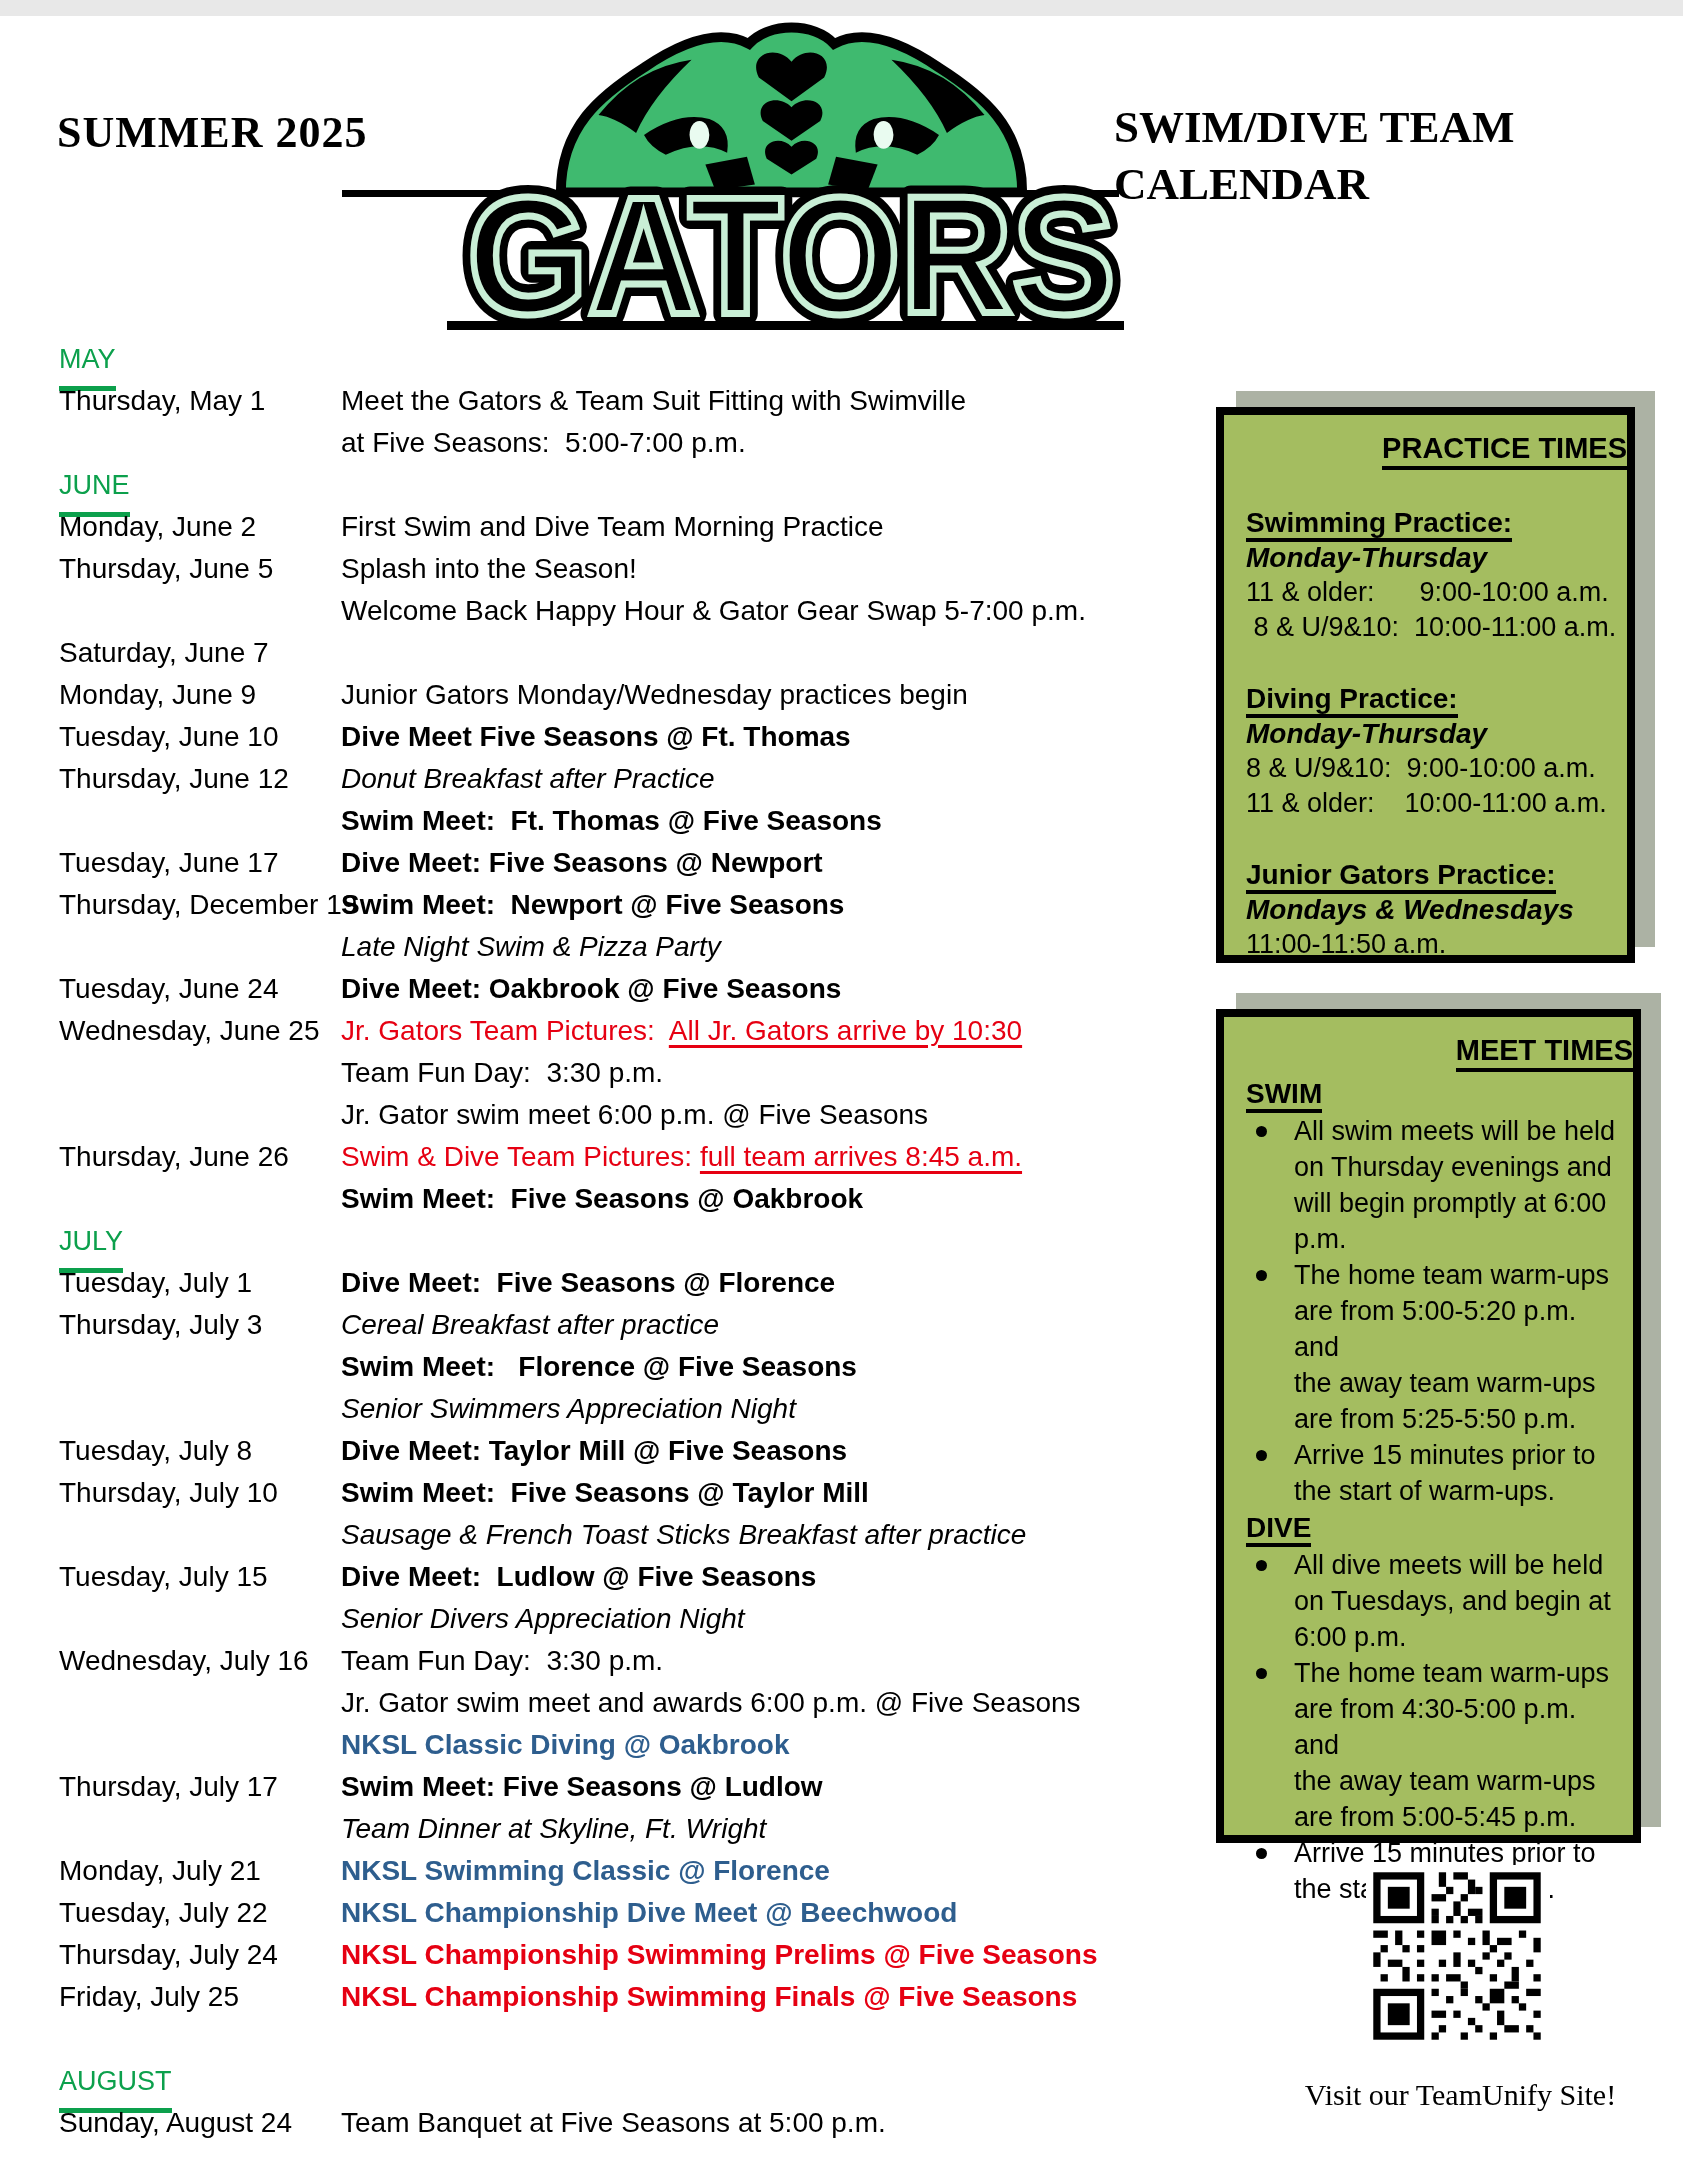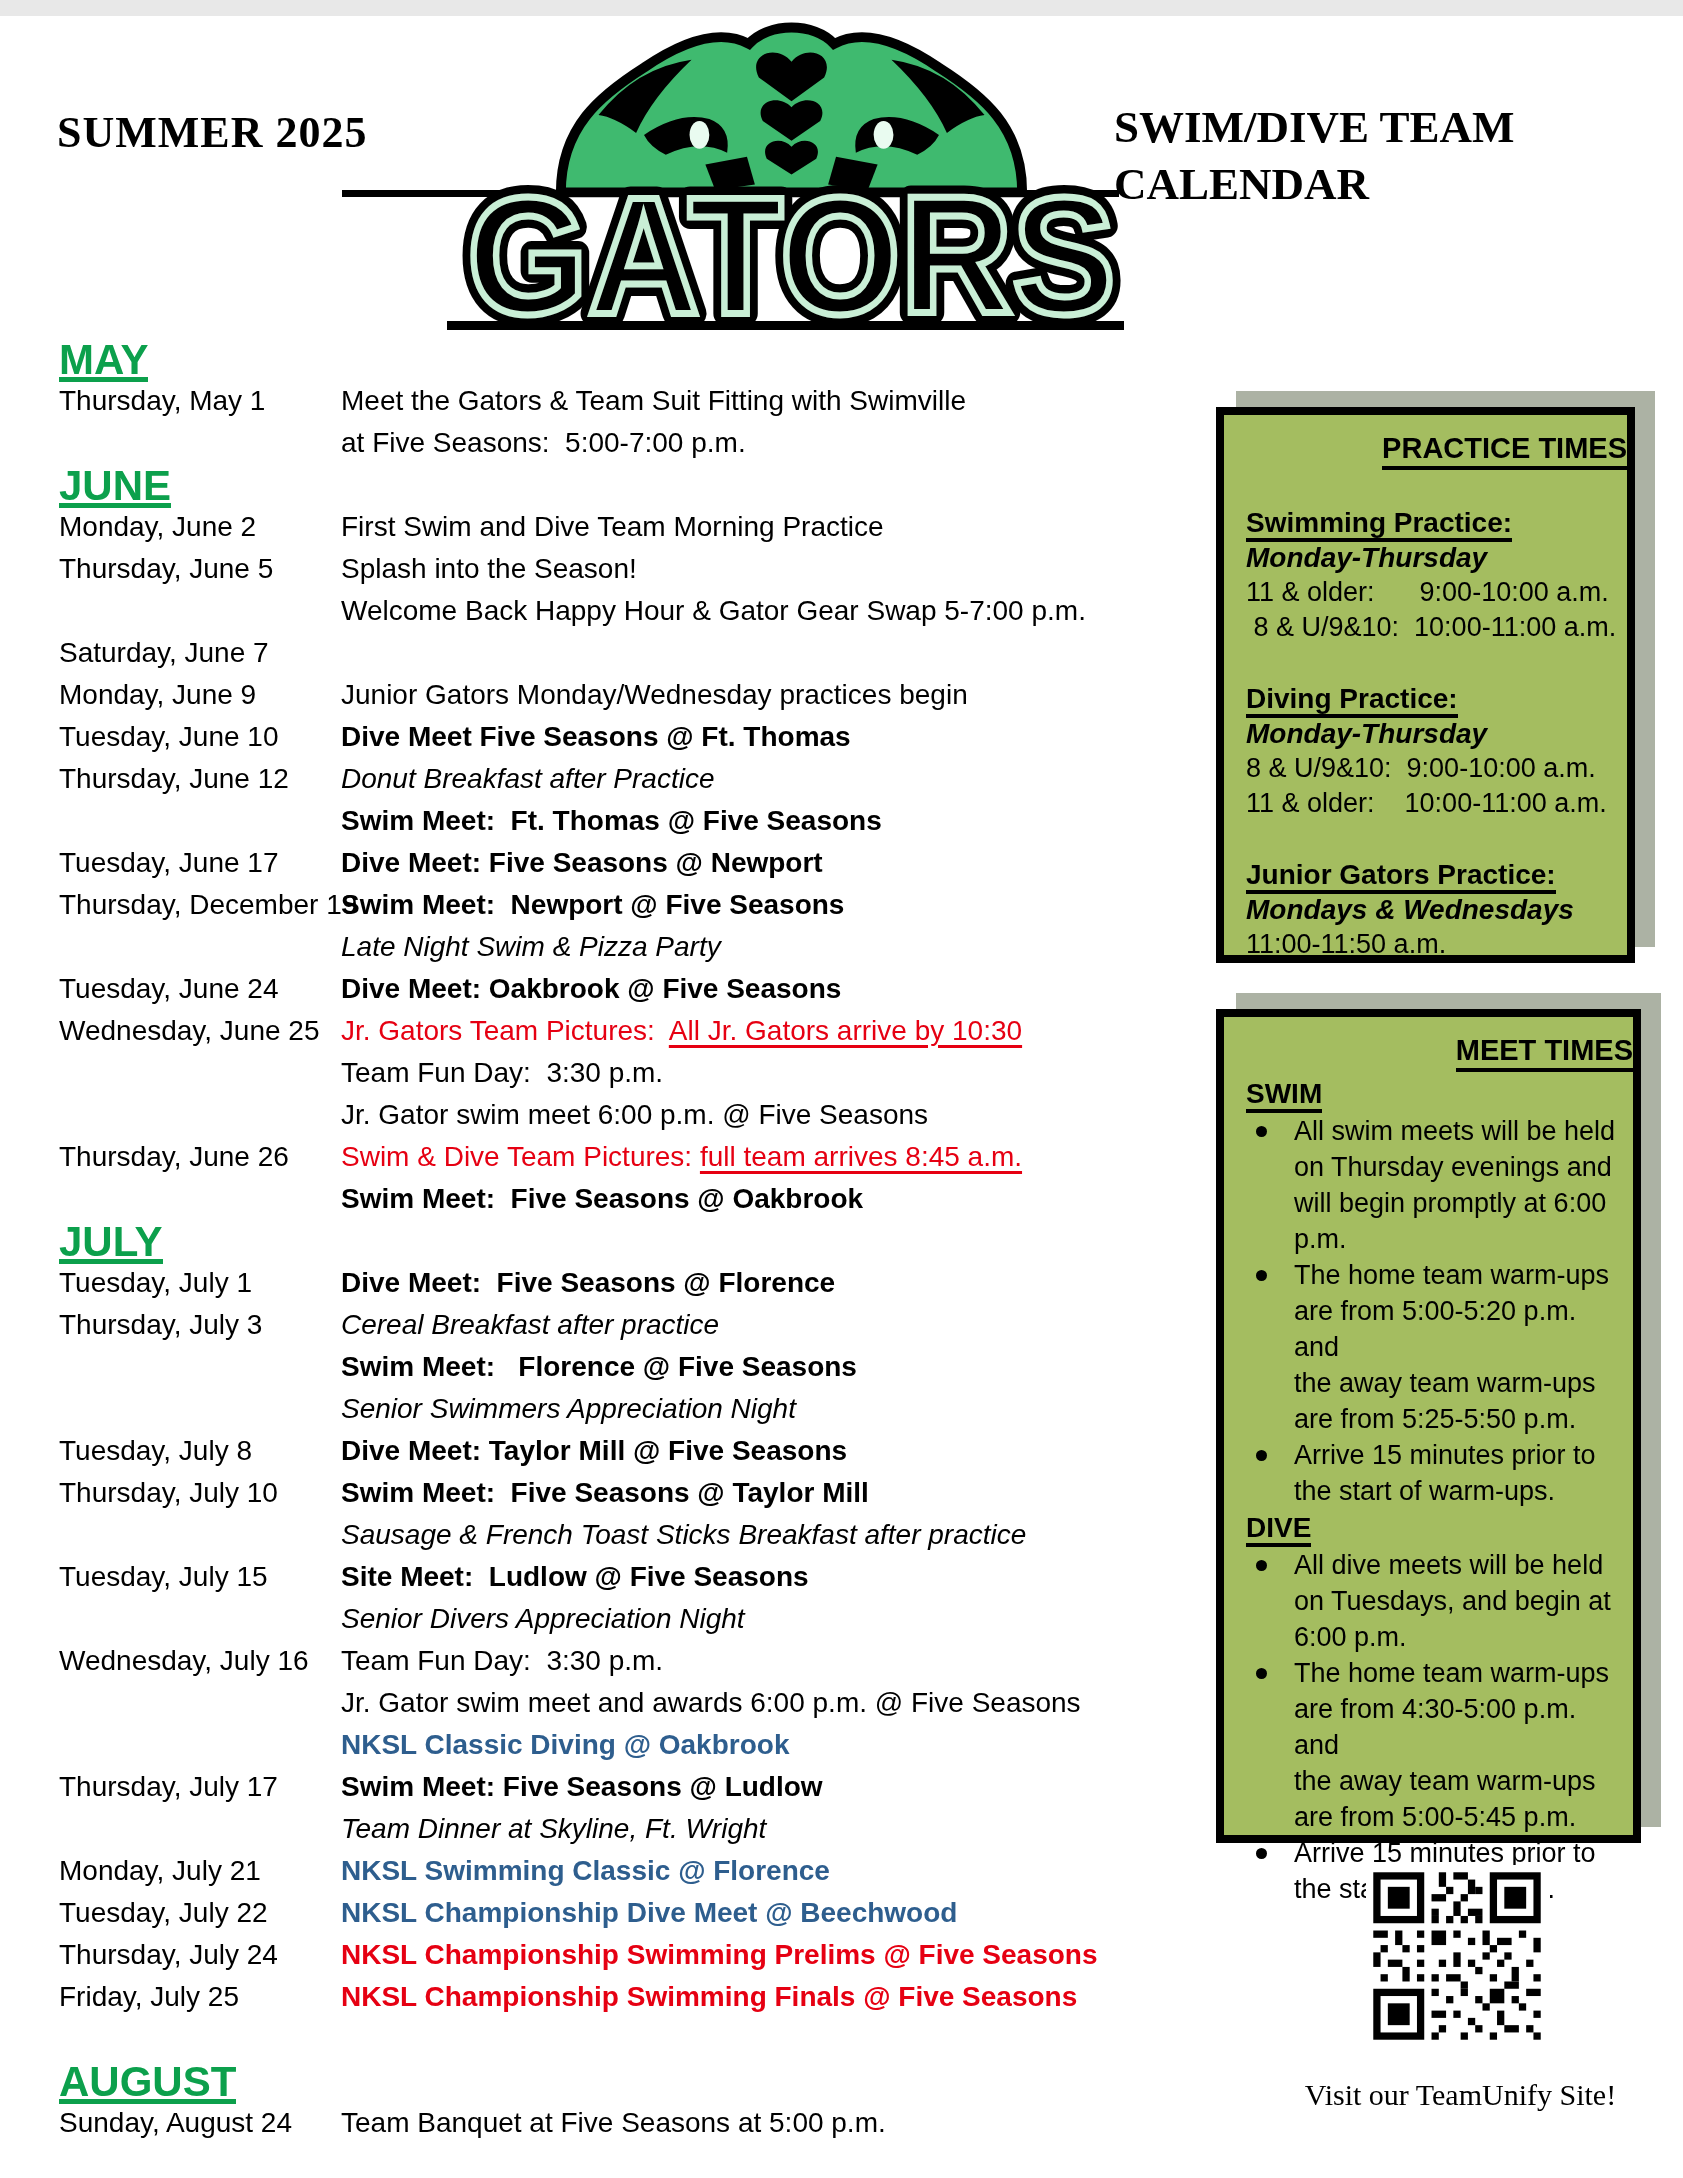--- a/index.html
+++ b/index.html
@@ -13,22 +13,22 @@
                font-family:"Liberation Serif",serif;font-weight:700;font-size:45px;line-height:57px}
   .rule-top{position:absolute;left:342px;top:174px;width:777px;height:7px;background:#000}
   .rule-bottom{position:absolute;left:447px;top:305px;width:677px;height:9px;background:#000}
   .logo{position:absolute;left:450px;top:0;width:683px;height:319px}
   .logo svg{width:100%;height:100%;display:block}
 
   
   .calendar{position:absolute;left:59px;top:327px;width:1139px}
   .cal-month{height:42px}
   .cal-month.gap-before{margin-top:42px}
-  .cal-month-text{display:inline-block;font-size:42px;font-weight:700;color:var(--heading-green);
-                  border-bottom:5px solid var(--heading-green);line-height:33px;padding-bottom:1px}
+  .cal-month-text{display:inline-block;font-size:27px;font-weight:400;color:var(--heading-green);
+                  border-bottom:5px solid var(--heading-green);line-height:33px;padding-bottom:10px}
   .cal-row{display:flex;height:42px;align-items:flex-start}
   .cal-date{width:282px;flex:none;font-size:28px;white-space:pre}
   .cal-event{flex:1;font-size:28px;white-space:pre}
   .ev{white-space:pre}
   .ev.plain{}
   .ev.bold{font-weight:700}
   .ev.italic{font-style:italic}
   .ev.red{color:var(--accent-red)}
   .ev.red-underline{color:var(--accent-red);text-decoration:underline;
                     text-decoration-thickness:3px;text-underline-offset:5px}
@@ -204,21 +204,21 @@
       <div class="cal-row">
         <div class="cal-date">Thursday, July 10</div>
         <div class="cal-event"><span class="ev bold">Swim Meet:  Five Seasons @ Taylor Mill</span></div>
       </div>
       <div class="cal-row">
         <div class="cal-date"></div>
         <div class="cal-event"><span class="ev italic">Sausage &amp; French Toast Sticks Breakfast after practice</span></div>
       </div>
       <div class="cal-row">
         <div class="cal-date">Tuesday, July 15</div>
-        <div class="cal-event"><span class="ev bold">Site Meet:  Ludlow @ Five Seasons</span></div>
+        <div class="cal-event"><span class="ev bold">Dive Meet:  Ludlow @ Five Seasons</span></div>
       </div>
       <div class="cal-row">
         <div class="cal-date"></div>
         <div class="cal-event"><span class="ev italic">Senior Divers Appreciation Night</span></div>
       </div>
       <div class="cal-row">
         <div class="cal-date">Wednesday, July 16</div>
         <div class="cal-event"><span class="ev plain">Team Fun Day:  3:30 p.m.</span></div>
       </div>
       <div class="cal-row">

